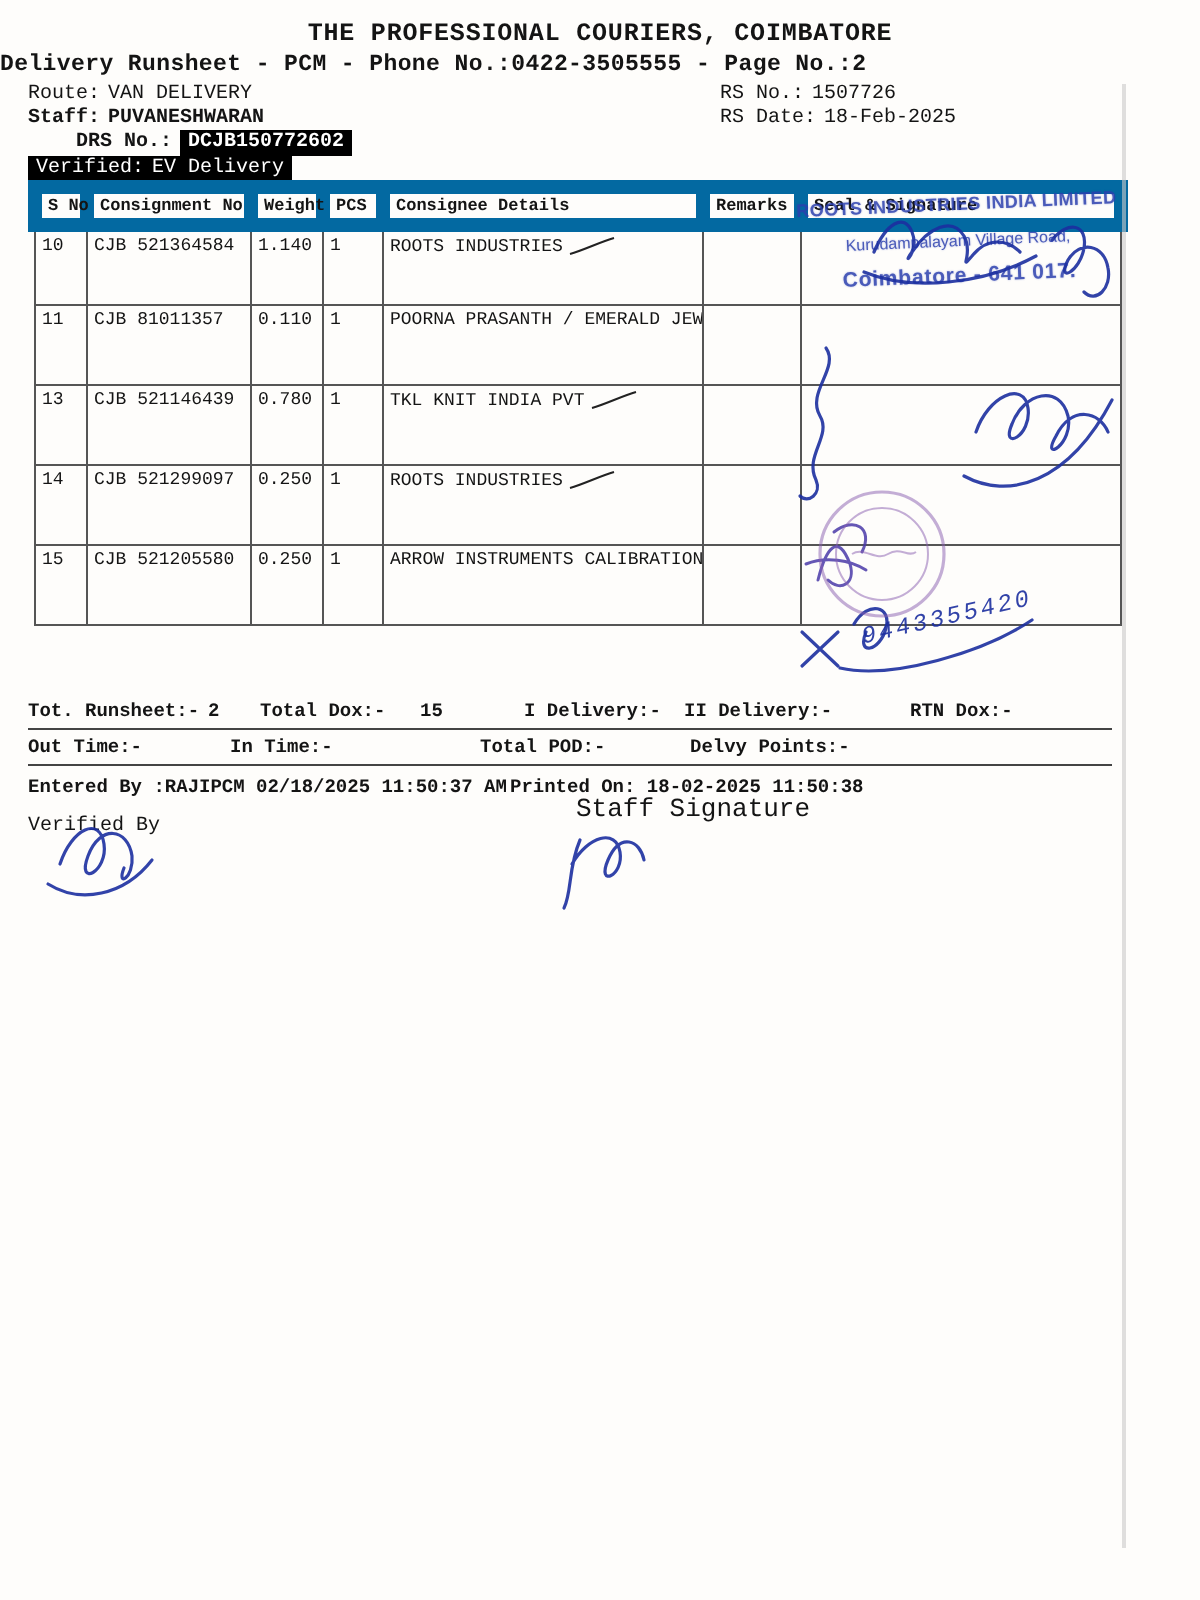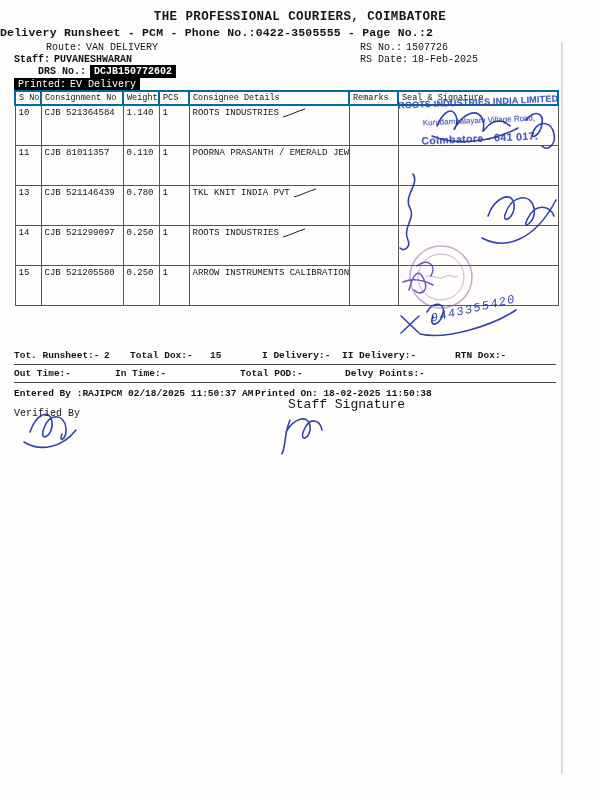--- a/index.html
+++ b/index.html
@@ -13,21 +13,21 @@
   .subtitle { position:absolute; top:26px; left:0; width:100%; text-align:left;
               font-size:11.5px; font-weight:bold; letter-spacing:.2px; }
 
   .inforow { position:absolute; font-size:10px; white-space:nowrap; }
   .inforow .lbl { margin-right:4px; }
   .bold { font-weight:bold; }
   .invert { background:#000; color:#fff; padding:1px 4px; }
 
   table.runsheet { position:absolute; left:14px; top:90px; width:543px;
                    border-collapse:collapse; table-layout:fixed; font-size:9px; }
-  .runsheet th { border:2px solid #0369a1; font-size:8.5px; font-weight:normal;
+  .runsheet th { border:7px solid #0369a1; font-size:8.5px; font-weight:bold;
                  text-align:left; padding:1px 3px; white-space:nowrap; }
   .runsheet td { border:1px solid #555; vertical-align:top; padding:2px 3px;
                  height:40px; overflow:hidden; white-space:nowrap; }
   .tick { vertical-align:middle; margin-left:3px; }
 
   .sumrow { position:absolute; left:14px; width:542px; height:17px;
             font-size:9.5px; font-weight:bold; }
   .sumrow span { position:absolute; top:2px; white-space:nowrap; }
   .rule-bottom { border-bottom:1px solid #444; }
 
@@ -50,37 +50,37 @@
                background:#c9c9c9; opacity:.6; }
 </style>
 </head>
 <body>
 
 <div class="page">
 
   <div class="title">THE PROFESSIONAL COURIERS, COIMBATORE</div>
   <div class="subtitle">Delivery Runsheet - PCM - Phone No.:0422-3505555 - Page No.:2</div>
 
-  <div class="inforow" style="left:14px;top:42px;margin-left:32px;">
+  <div class="inforow" style="left:14px;top:42px;">
     <span class="lbl">Route:</span><span>VAN DELIVERY</span>
   </div>
   <div class="inforow" style="left:360px;top:42px;">
     <span class="lbl">RS No.:</span><span>1507726</span>
   </div>
   <div class="inforow bold" style="left:14px;top:54px;">
     <span class="lbl">Staff:</span><span>PUVANESHWARAN</span>
   </div>
   <div class="inforow" style="left:360px;top:54px;">
     <span class="lbl">RS Date:</span><span>18-Feb-2025</span>
   </div>
   <div class="inforow bold" style="left:14px;top:66px;padding-left:24px;">
     <span class="lbl">DRS No.:</span><span class="invert">DCJB150772602</span>
   </div>
   <div class="inforow" style="left:14px;top:79px;">
-    <span class="invert"><span class="lbl">Printed:</span><span>EV Delivery</span></span>
+    <span class="invert"><span class="lbl">Verified:</span><span>EV Delivery</span></span>
   </div>
 
   <table class="runsheet">
     <colgroup>
       <col style="width:26px">
         <col style="width:82px">
         <col style="width:36px">
         <col style="width:30px">
       <col style="width:160px">
         <col style="width:49px">

